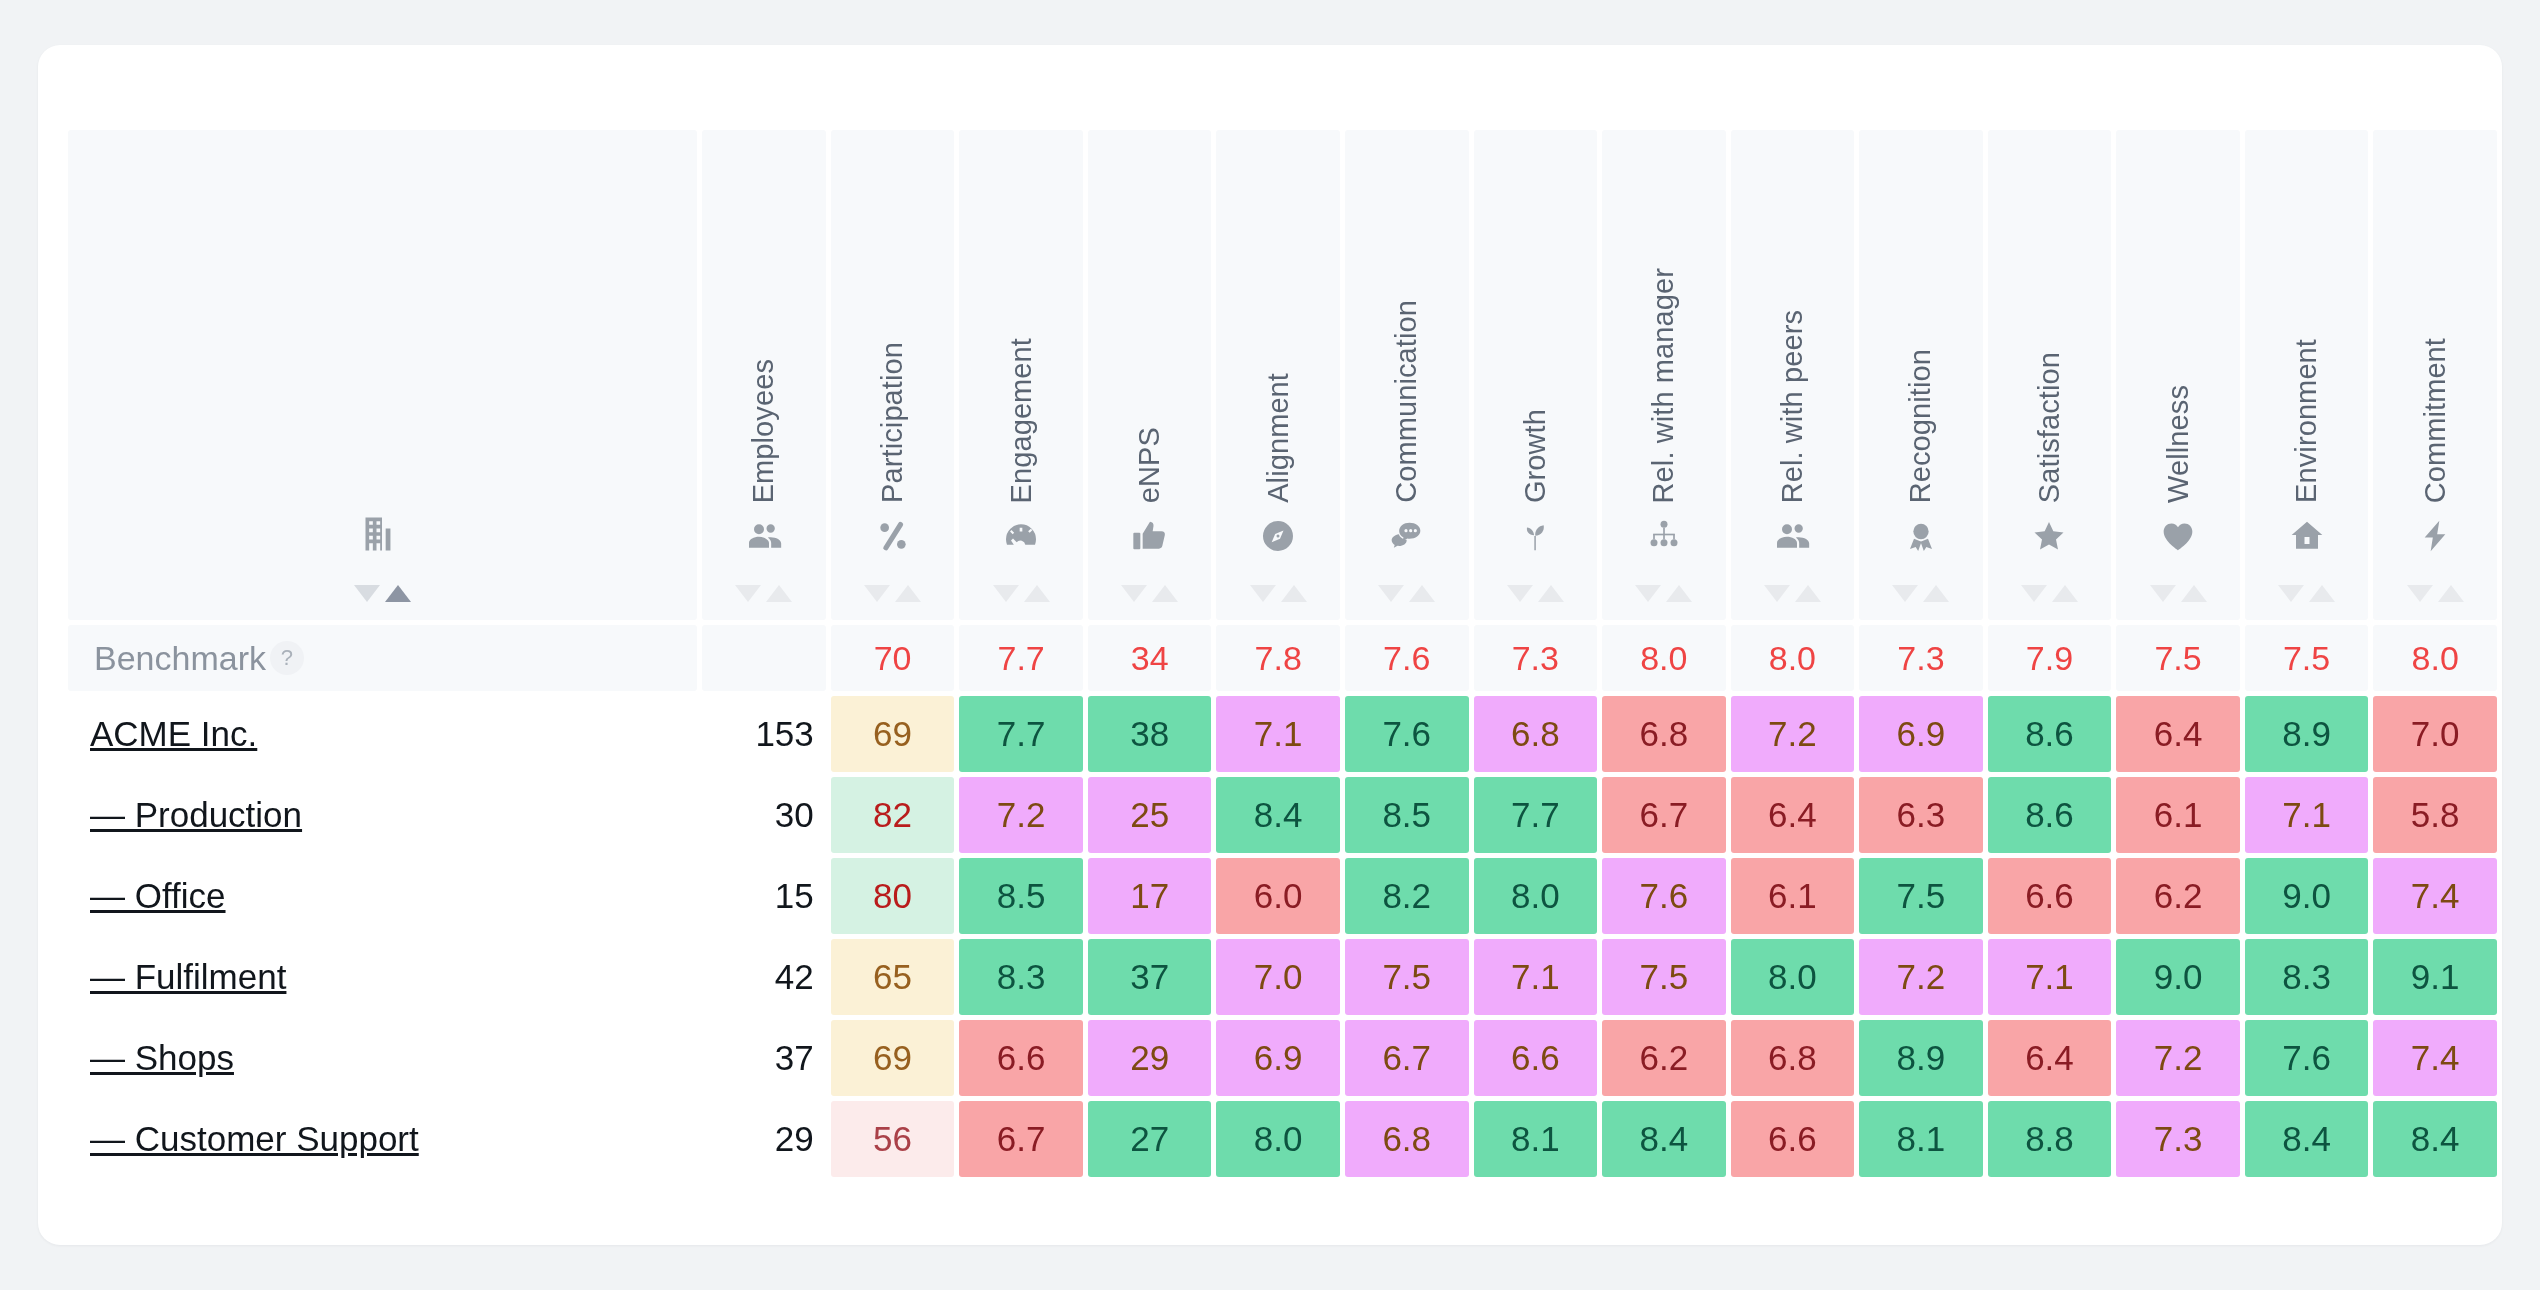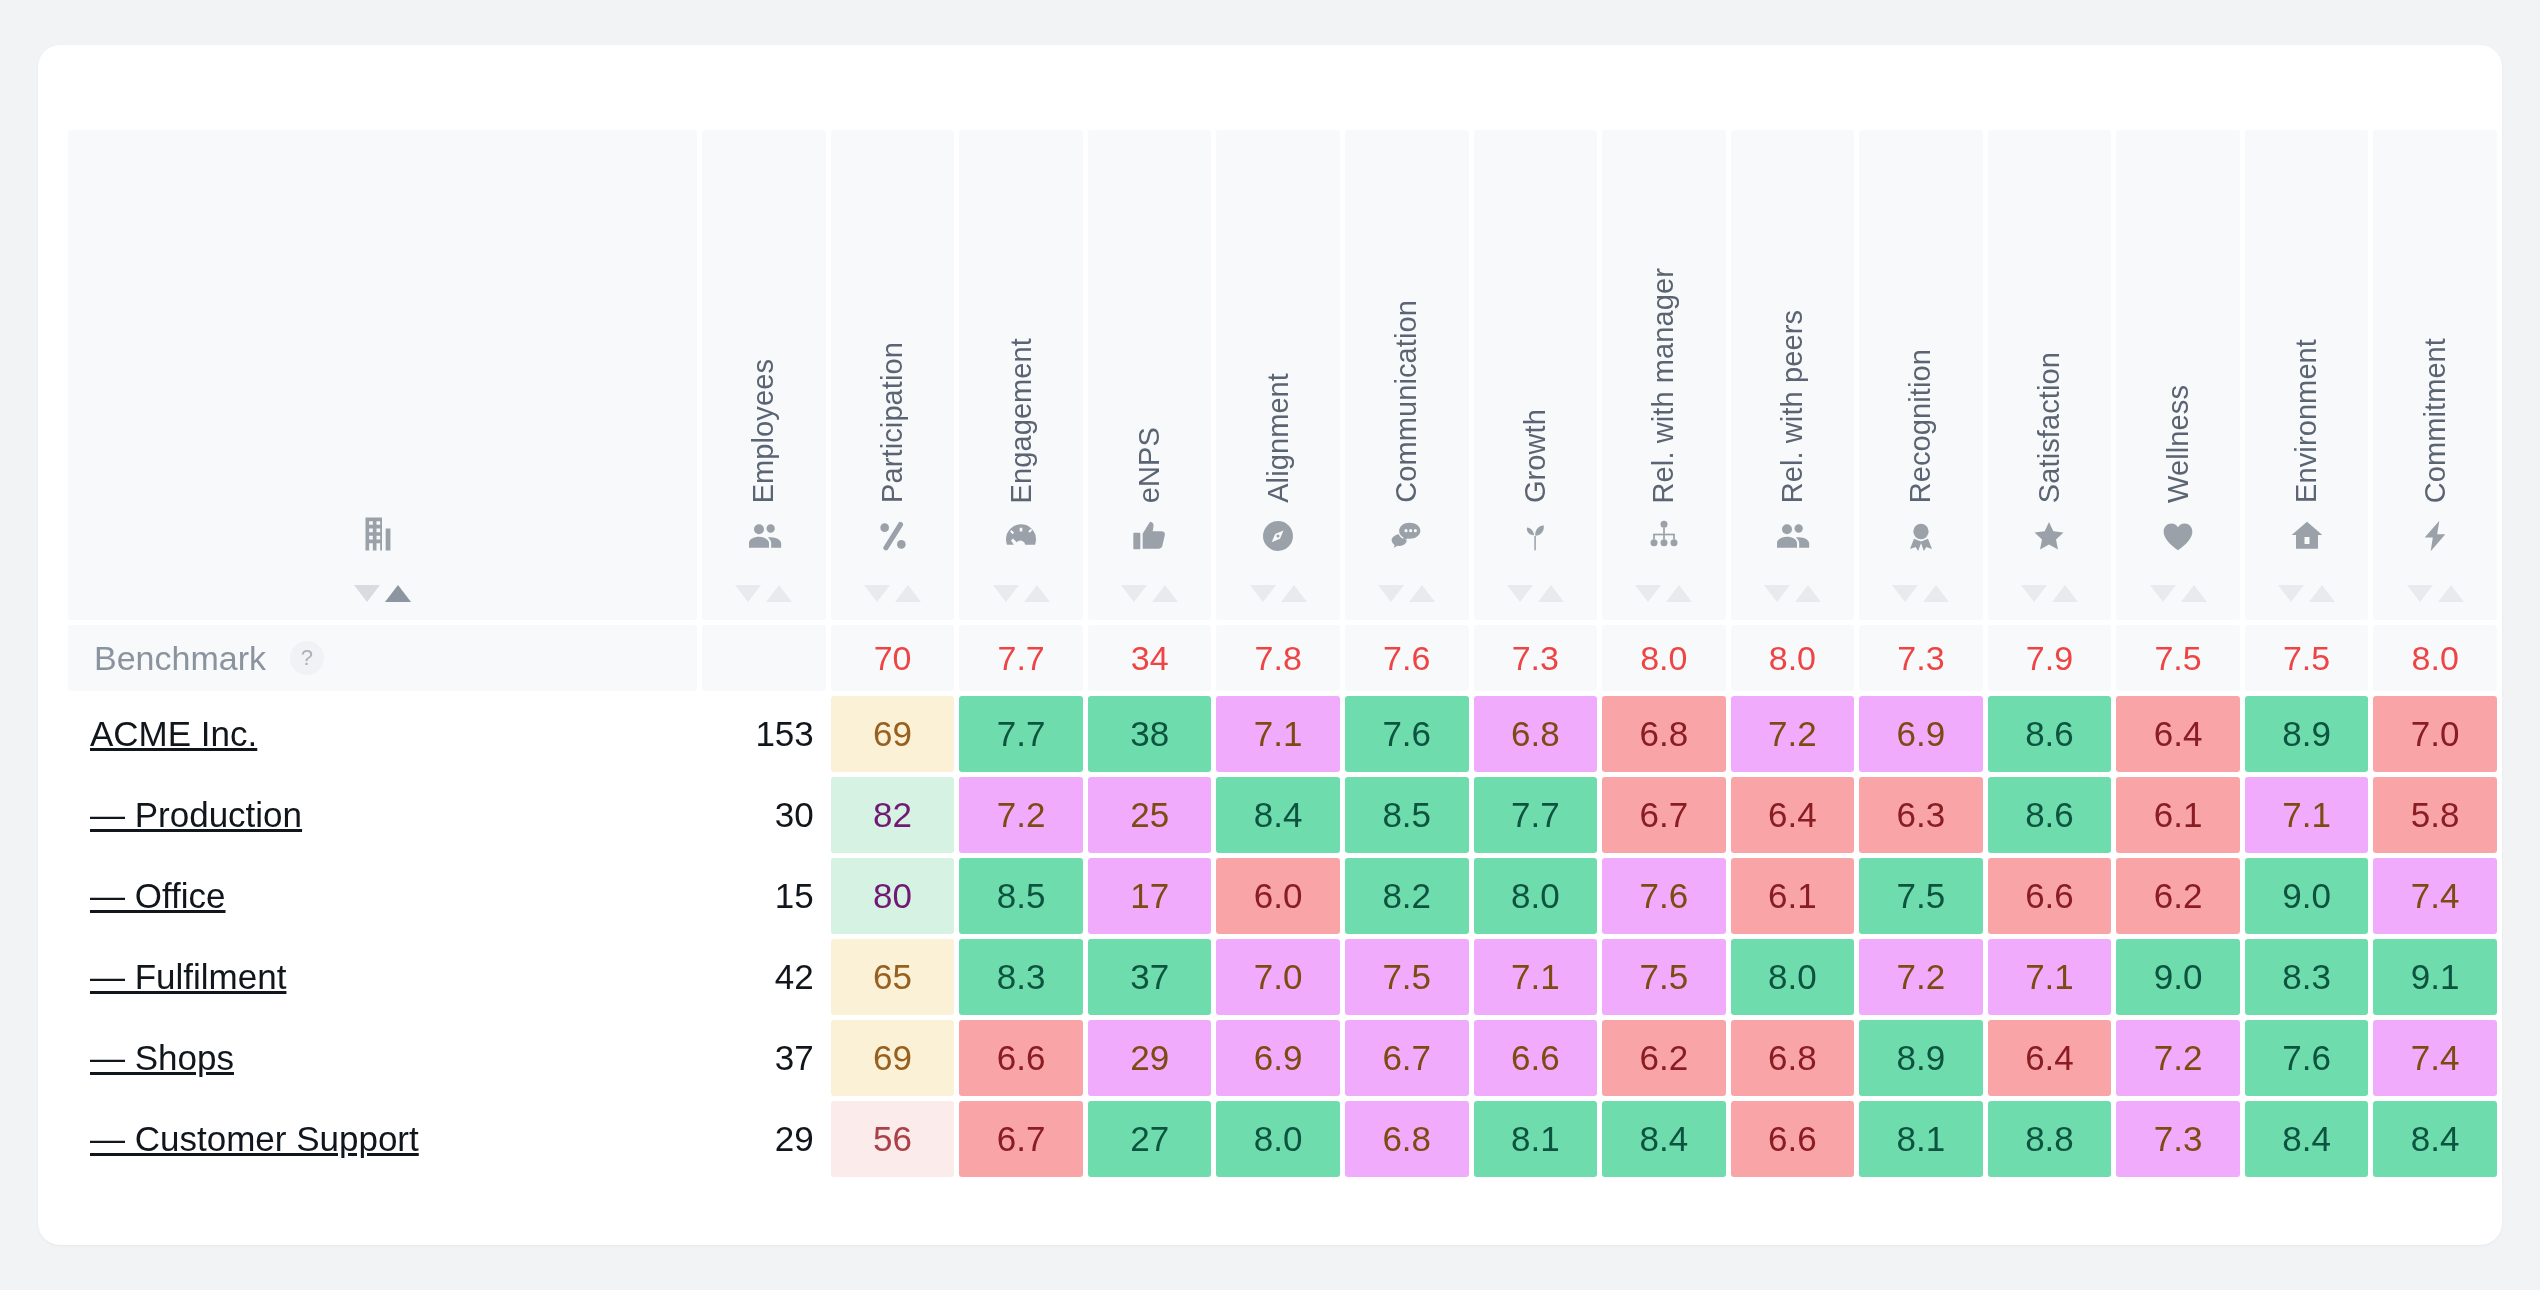--- a/index.html
+++ b/index.html
@@ -95,21 +95,21 @@
     font-size: 34px;
     color: #ef4444;
     border-radius: 3px;
   }
   td.bm-name {
     text-align: left;
     padding-left: 26px;
     color: #8b939e;
     font-size: 34px;
   }
-  .bmwrap { display: flex; align-items: center; gap: 24px; }
+  .bmwrap { display: flex; align-items: center; gap: 4px; }
   .qmark {
     width: 34px; height: 34px;
     border-radius: 50%;
     background: #f0f2f5;
     color: #aab1ba;
     font-size: 22px;
     display: flex; align-items: center; justify-content: center;
   }
   td.bm-blank { background: #f7f9fb; }
 
@@ -132,21 +132,21 @@
   td.cell {
     text-align: center;
     font-size: 35px;
     height: 76px;
     border-radius: 3px;
     font-weight: 400;
   }
   .g  { background:#6edcac; color:#0d5440; }
   .y  { background:#f0abfc; color:#7d4a12; }
   .r  { background:#f9a5a7; color:#8a1c24; }
-  .pg { background:#d5f2e3; color:#701a75; }
+  .pg { background:#d5f2e3; color:#b91c1c; }
   .py { background:#fbf1d6; color:#97601f; }
   .pr { background:#fcebeb; color:#aa4048;margin-left:24px; }
 </style>
 </head>
 <body>
 
 <div id="card">
   <table class="grid">
     <thead>
       <tr>

